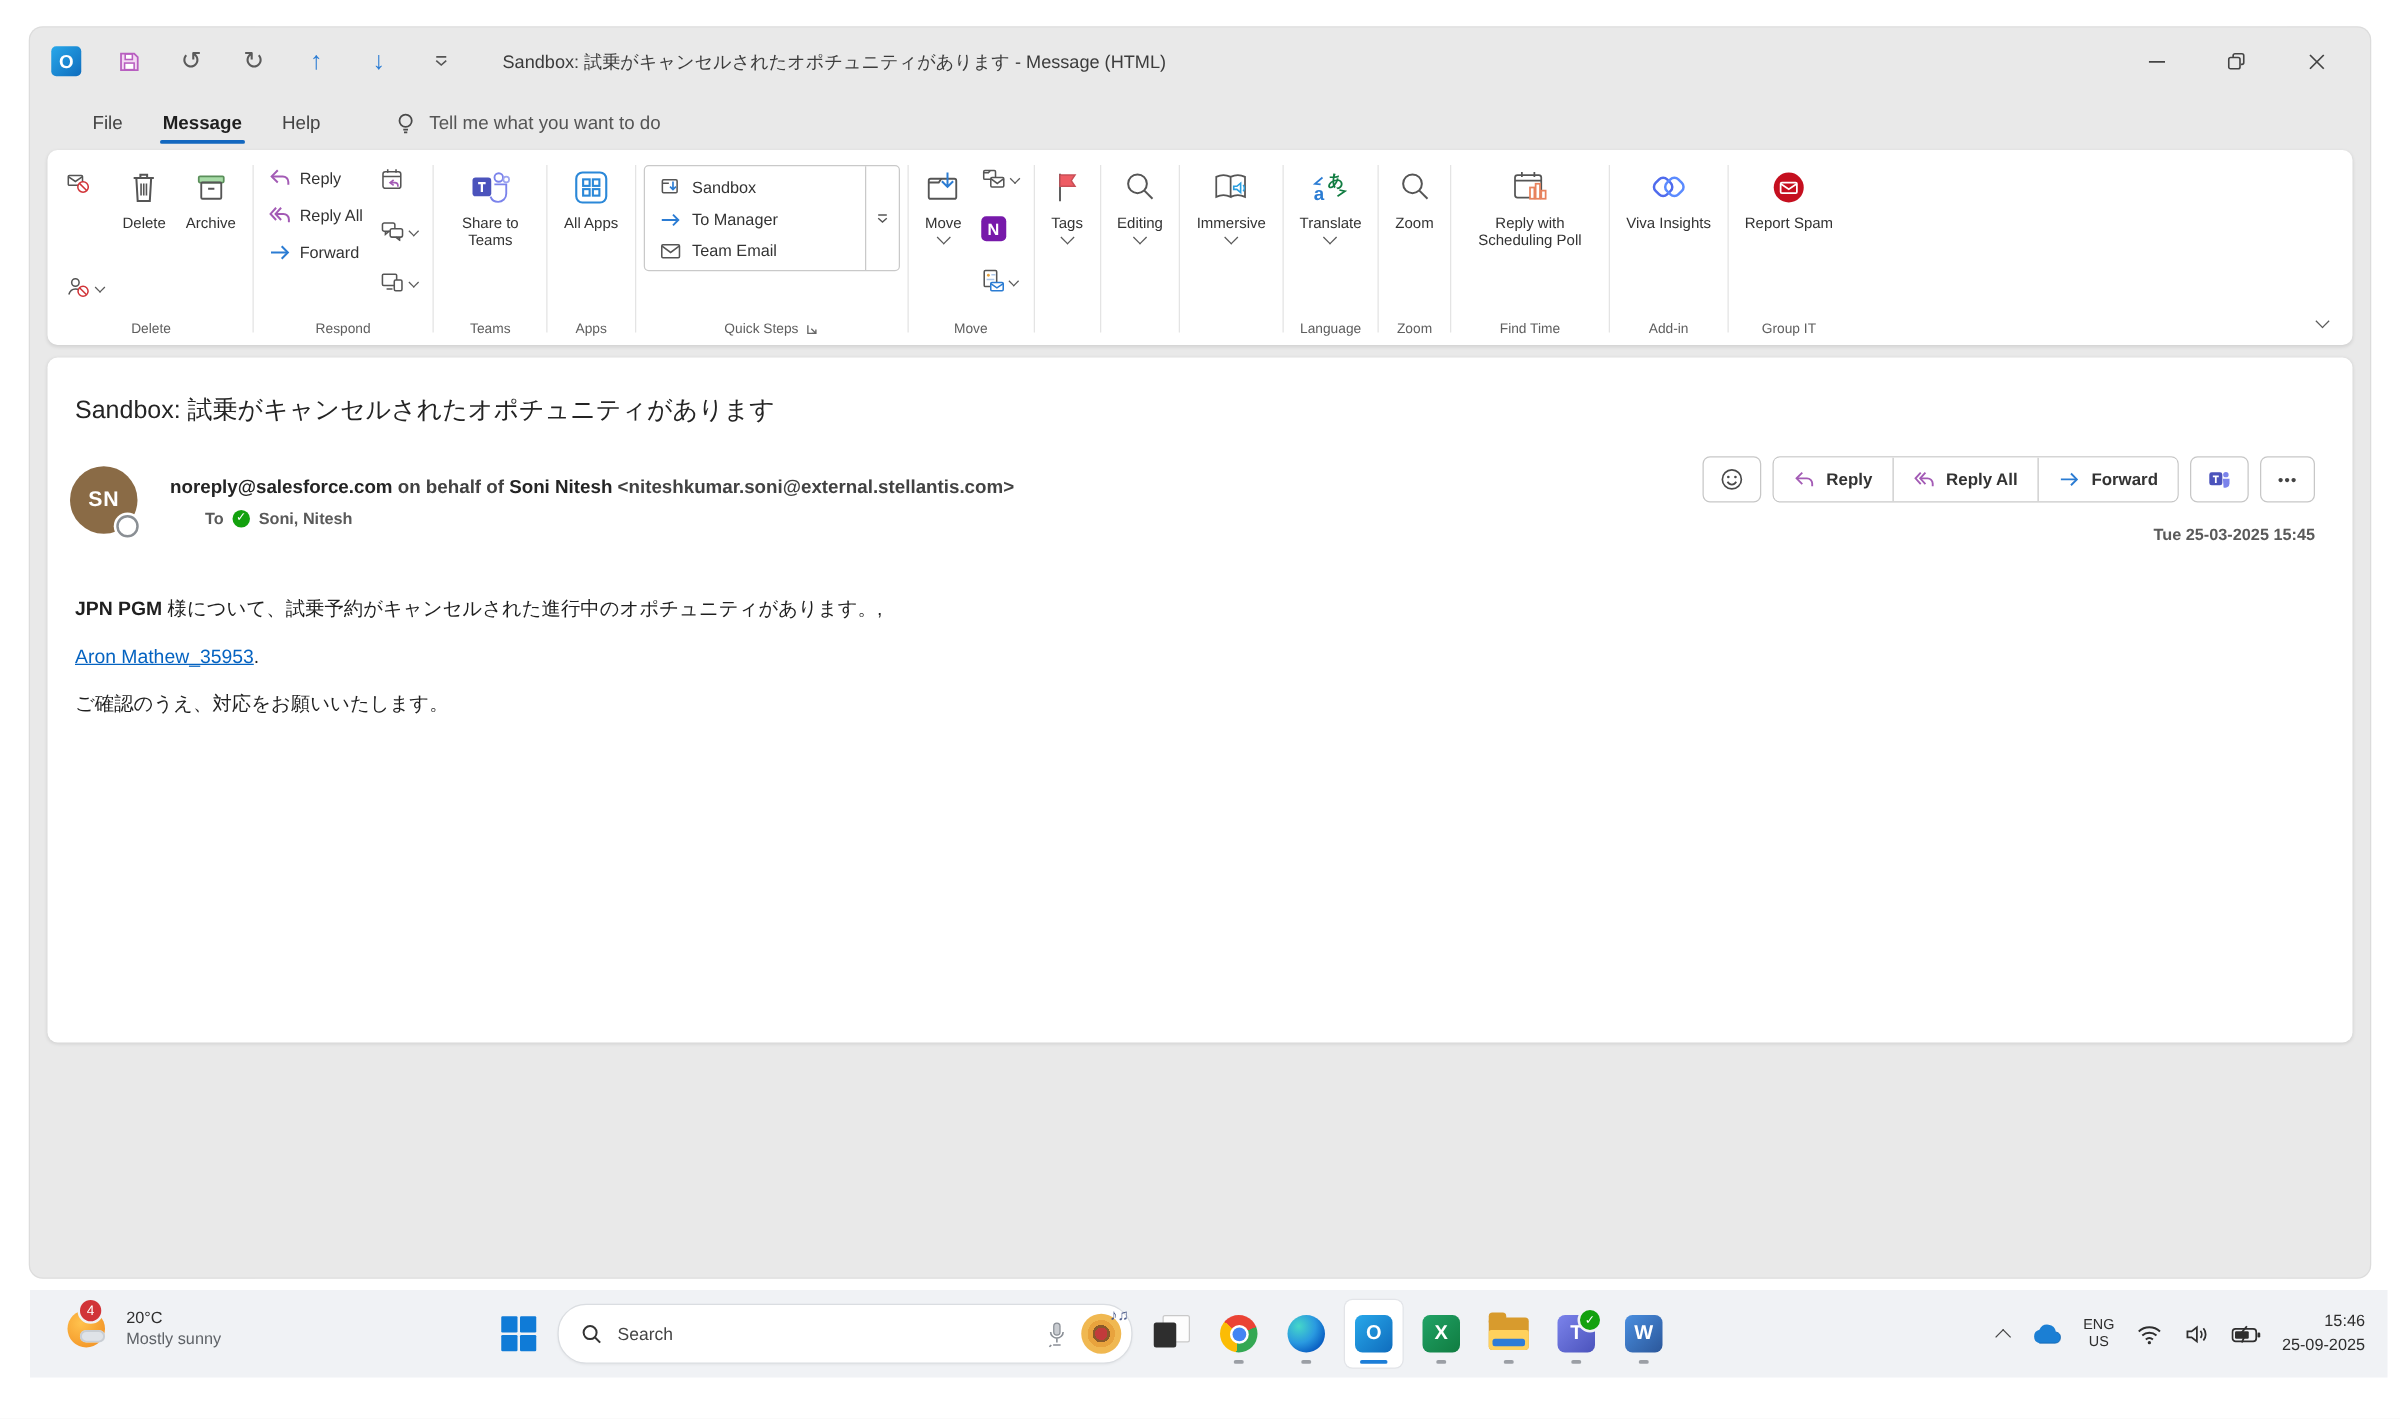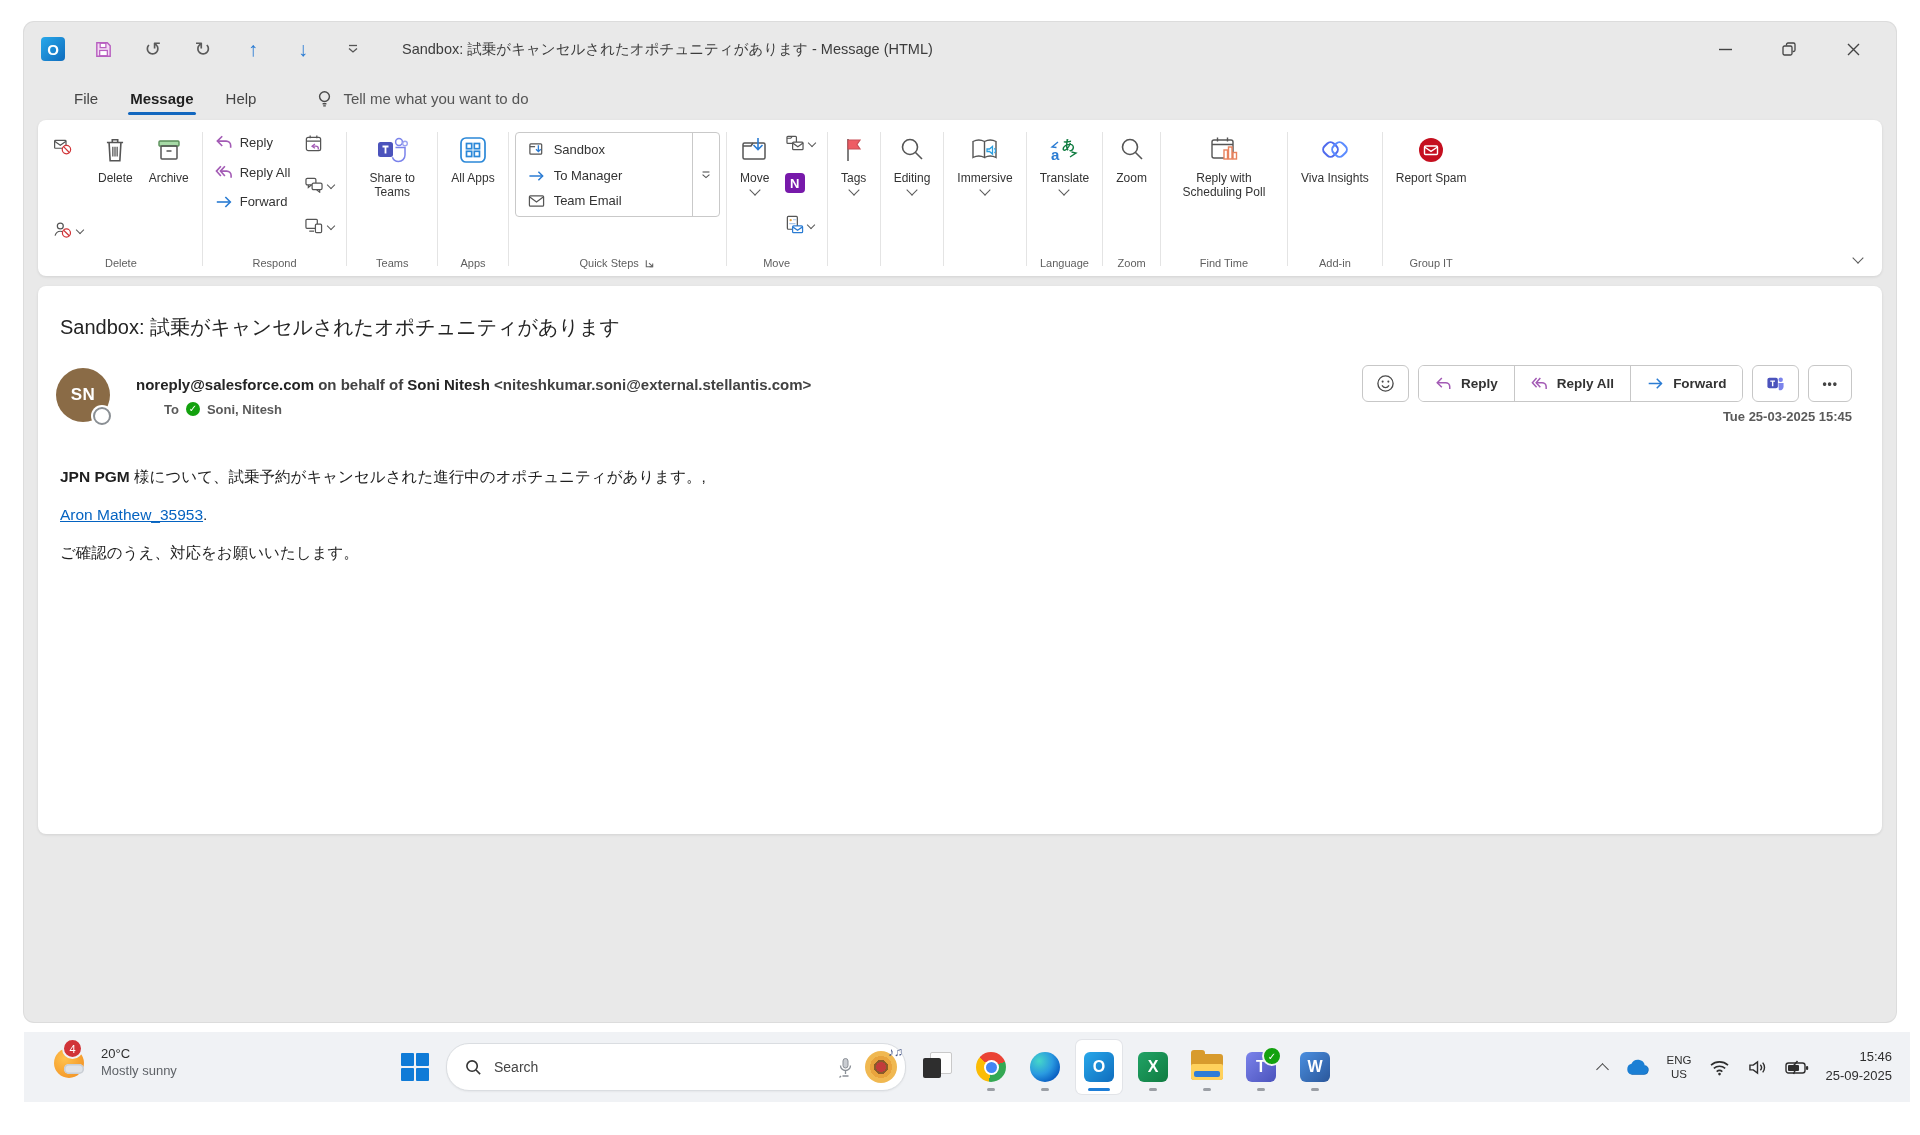--- a/index.html
+++ b/index.html
@@ -68,21 +68,21 @@
   .checkdot{width:14px;height:14px;border-radius:50%;background:#13a10e;color:#fff;font-size:10px;
             display:flex;align-items:center;justify-content:center;line-height:1;}
   .actions-block{margin-left:auto;flex:0 0 auto;text-align:right;}
   .actions-row{display:flex;gap:9px;align-items:stretch;justify-content:flex-end;}
   .abtn{border:1px solid #c7c7c7;border-radius:6px;background:#fff;display:flex;align-items:center;gap:9px;
         padding:8px 16px;font-size:13.5px;color:#333;}
   .seg{display:flex;border:1px solid #c7c7c7;border-radius:6px;overflow:hidden;}
   .seg .abtn{border:none;border-radius:0;}
   .seg .abtn + .abtn{border-left:1px solid #c7c7c7;}
   .abtn.sq{padding:8px 13px;justify-content:center;}
-  .mail-date{margin-top:7px;font-size:13px;color:#5a5a5a;}
+  .mail-date{margin-top:18px;font-size:13px;color:#5a5a5a;}
   .mail-body{padding:34px 30px 0 22px;font-size:15.5px;color:#1f1f1f;line-height:38px;}
   .mail-body .b{font-weight:700;}
   .mail-body a{color:#0563c1;text-decoration:underline;}
   
   .taskbar{position:absolute;left:24px;top:1032px;width:1886px;height:70px;background:#f0f2f5;}
   .weather{position:absolute;left:28px;top:10px;display:flex;align-items:center;gap:11px;}
   .sun-wrap{position:relative;width:38px;height:40px;}
   .sun{position:absolute;left:2px;top:6px;width:30px;height:30px;border-radius:50%;
        background:radial-gradient(circle at 35% 35%,#ffc24d,#f08a1d);}
   .mini-cloud{position:absolute;left:12px;top:22px;width:20px;height:10px;border-radius:8px;background:#dfe3e8;box-shadow:0 0 0 1.5px #c9ced4 inset;}

